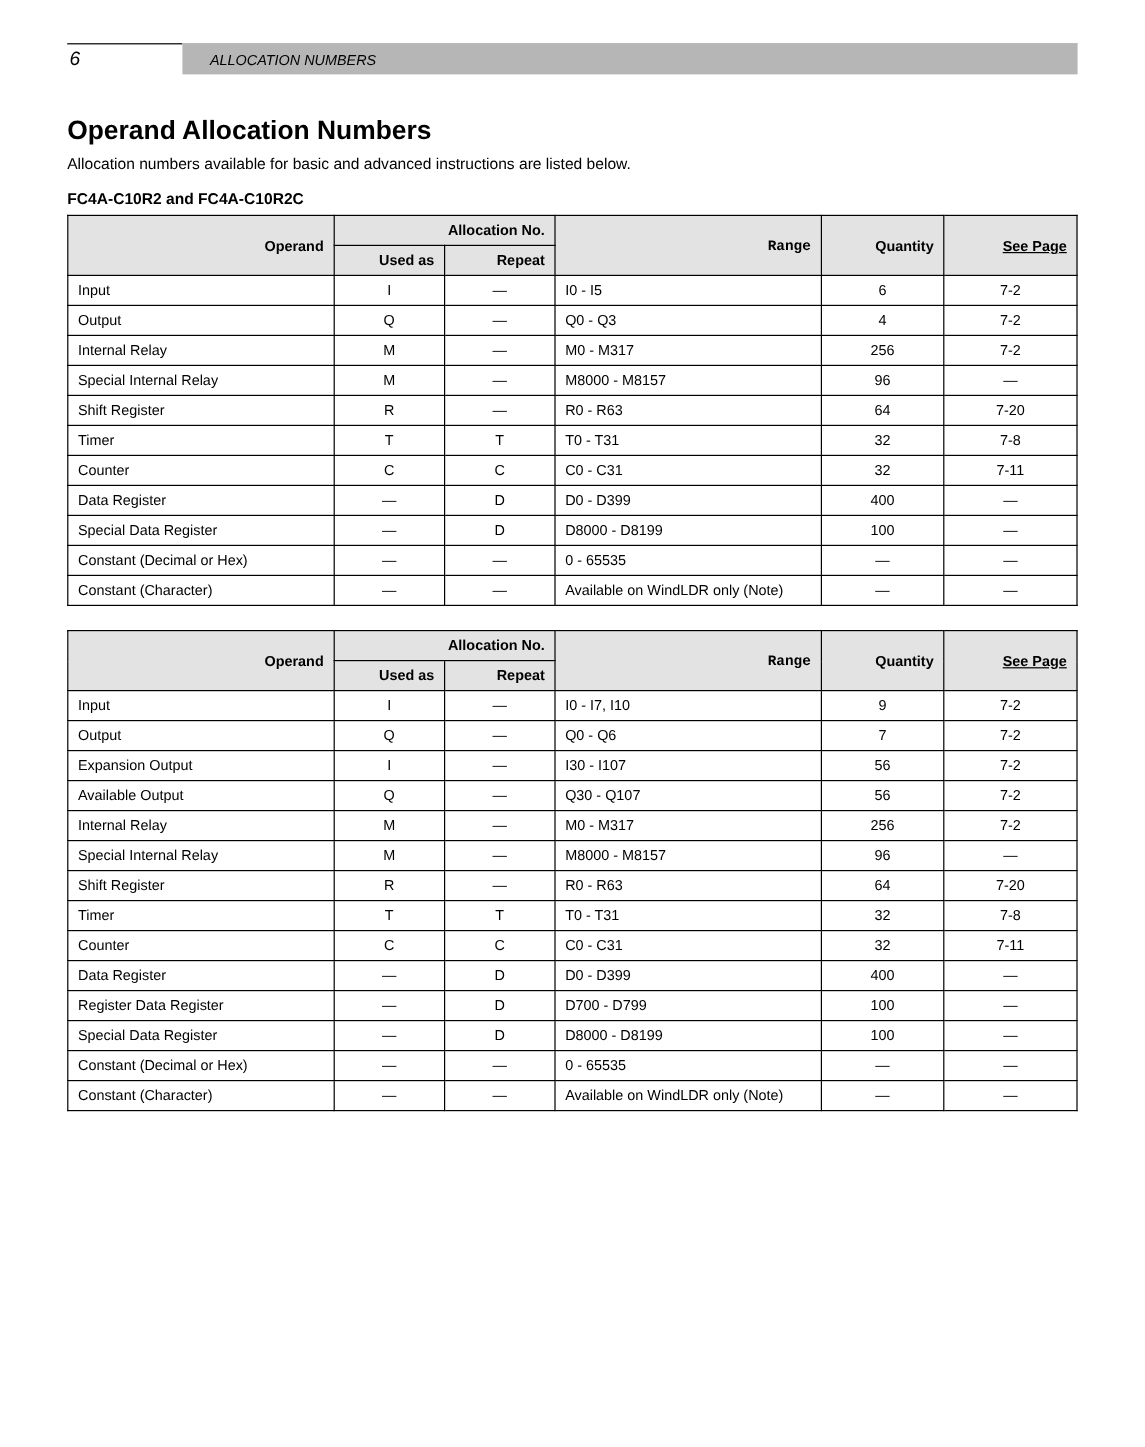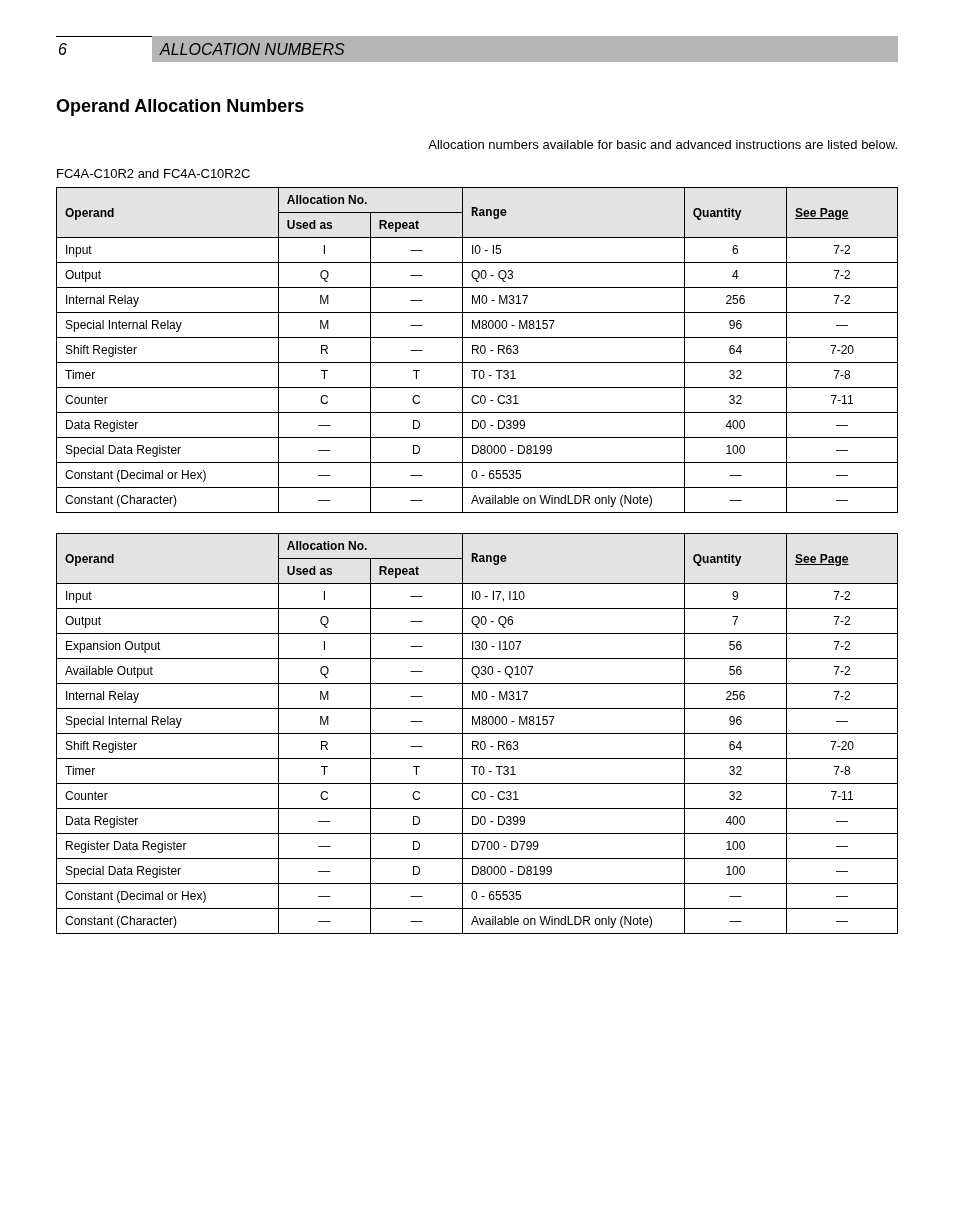--- a/index.html
+++ b/index.html
@@ -24,56 +24,55 @@
     font-style: italic;
     font-size: 16px;
     display: flex;
     align-items: center;
     padding-left: 2px;
   }
   .topbar .chapter-title {
     flex: 1;
     background: #b6b6b6;
     font-style: italic;
-    font-size: 16px;
+    font-size: 12px;
     display: flex;
     align-items: center;
-    padding-left: 8px;
+    padding-left: 23px;
     border-top: 1px solid #b6b6b6;
   }
   h2.section {
-    font-size: 18px;
+    font-size: 22px;
     font-weight: bold;
-    margin-bottom: 20px;
+    margin-bottom: 7px;
   }
   p.intro {
     font-size: 13px;
-    text-align: right;
   }
   h3.subh {
     font-size: 13px;
-    font-weight: normal;
+    font-weight: bold;
     margin: 14px 0 6px 0;
   }
   table.spec {
     border-collapse: collapse;
     width: 100%;
     margin-bottom: 20px;
     font-size: 12px;
   }
   table.spec th, table.spec td {
     border: 1px solid #000;
     padding: 5px 8px;
     text-align: left;
     vertical-align: middle;
   }
   table.spec thead th {
     background: #e3e3e3;
     font-weight: bold;
-    text-align: left;
+    text-align: right;
   }
   table.spec td.c { text-align: center; }
   .col-inst { width: 26%; }
   .col-op   { width: 10.8%; }
   .col-rep  { width: 10.8%; }
   .col-range{ width: 26%; font-family: Liberation Mono, monospace; }
   .col-qty  { width: 12%; margin-left: 41px; }
   .col-see  { width: 13%; text-decoration: underline; }
 </style>
 </head>

